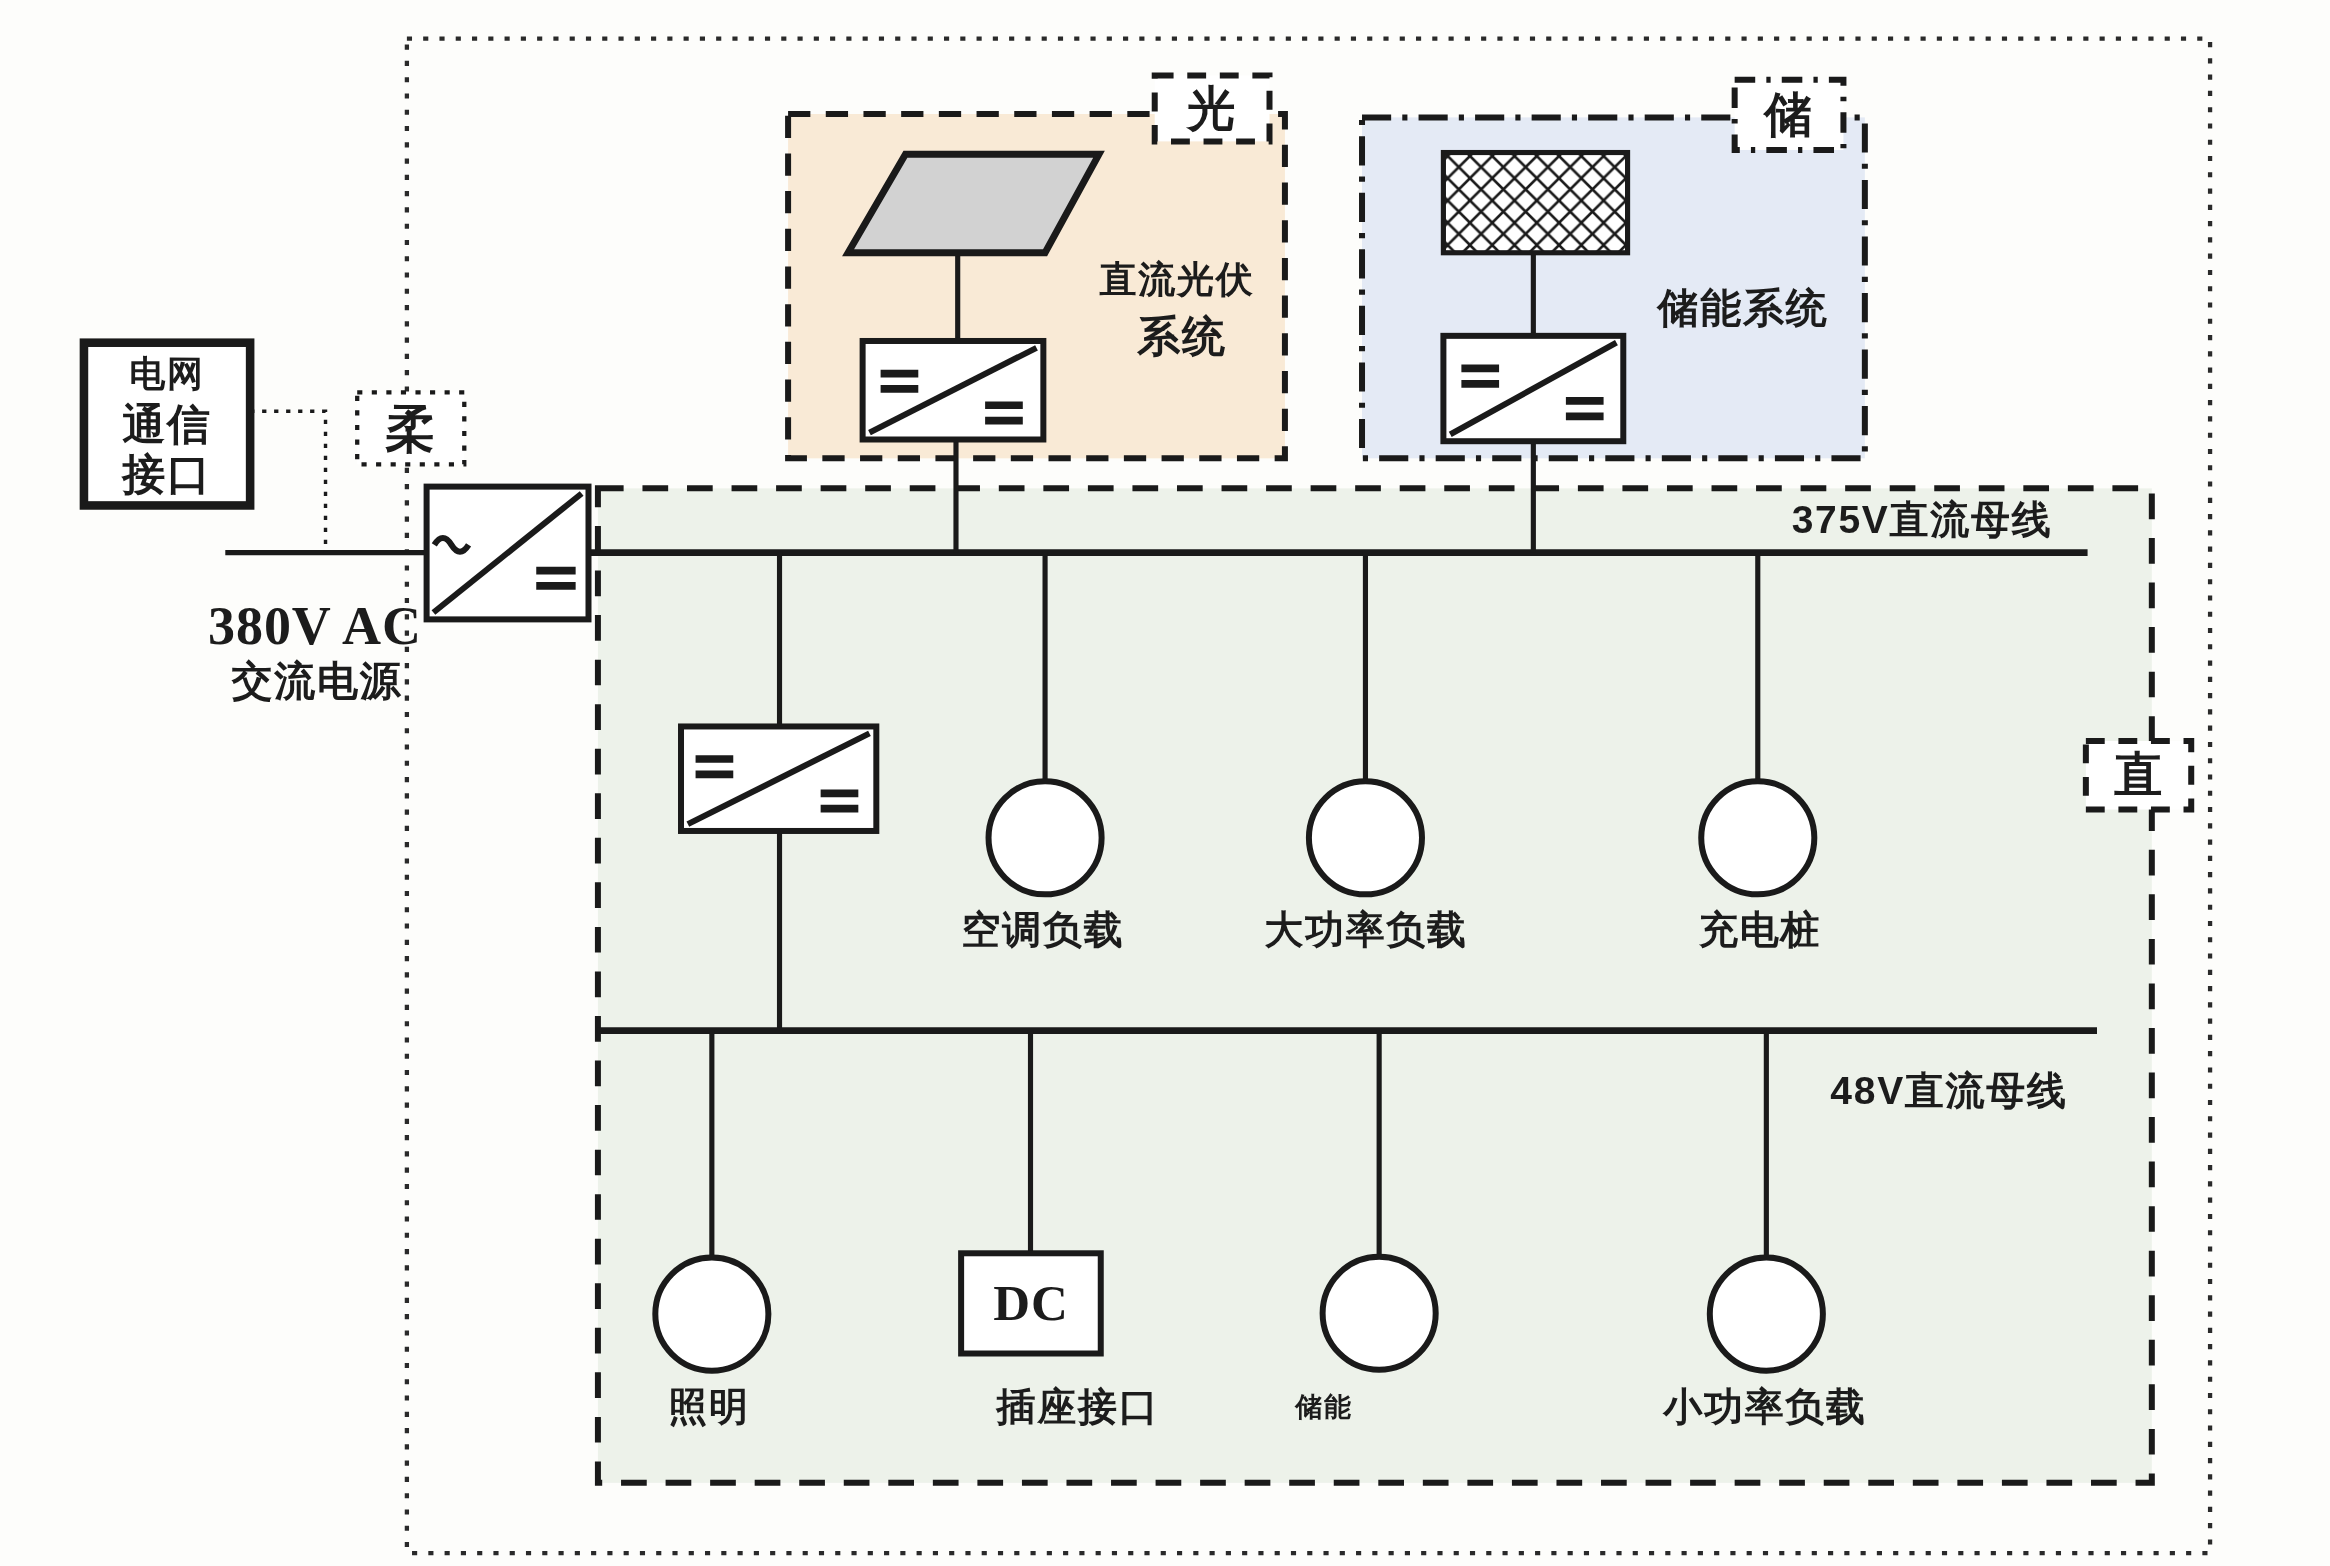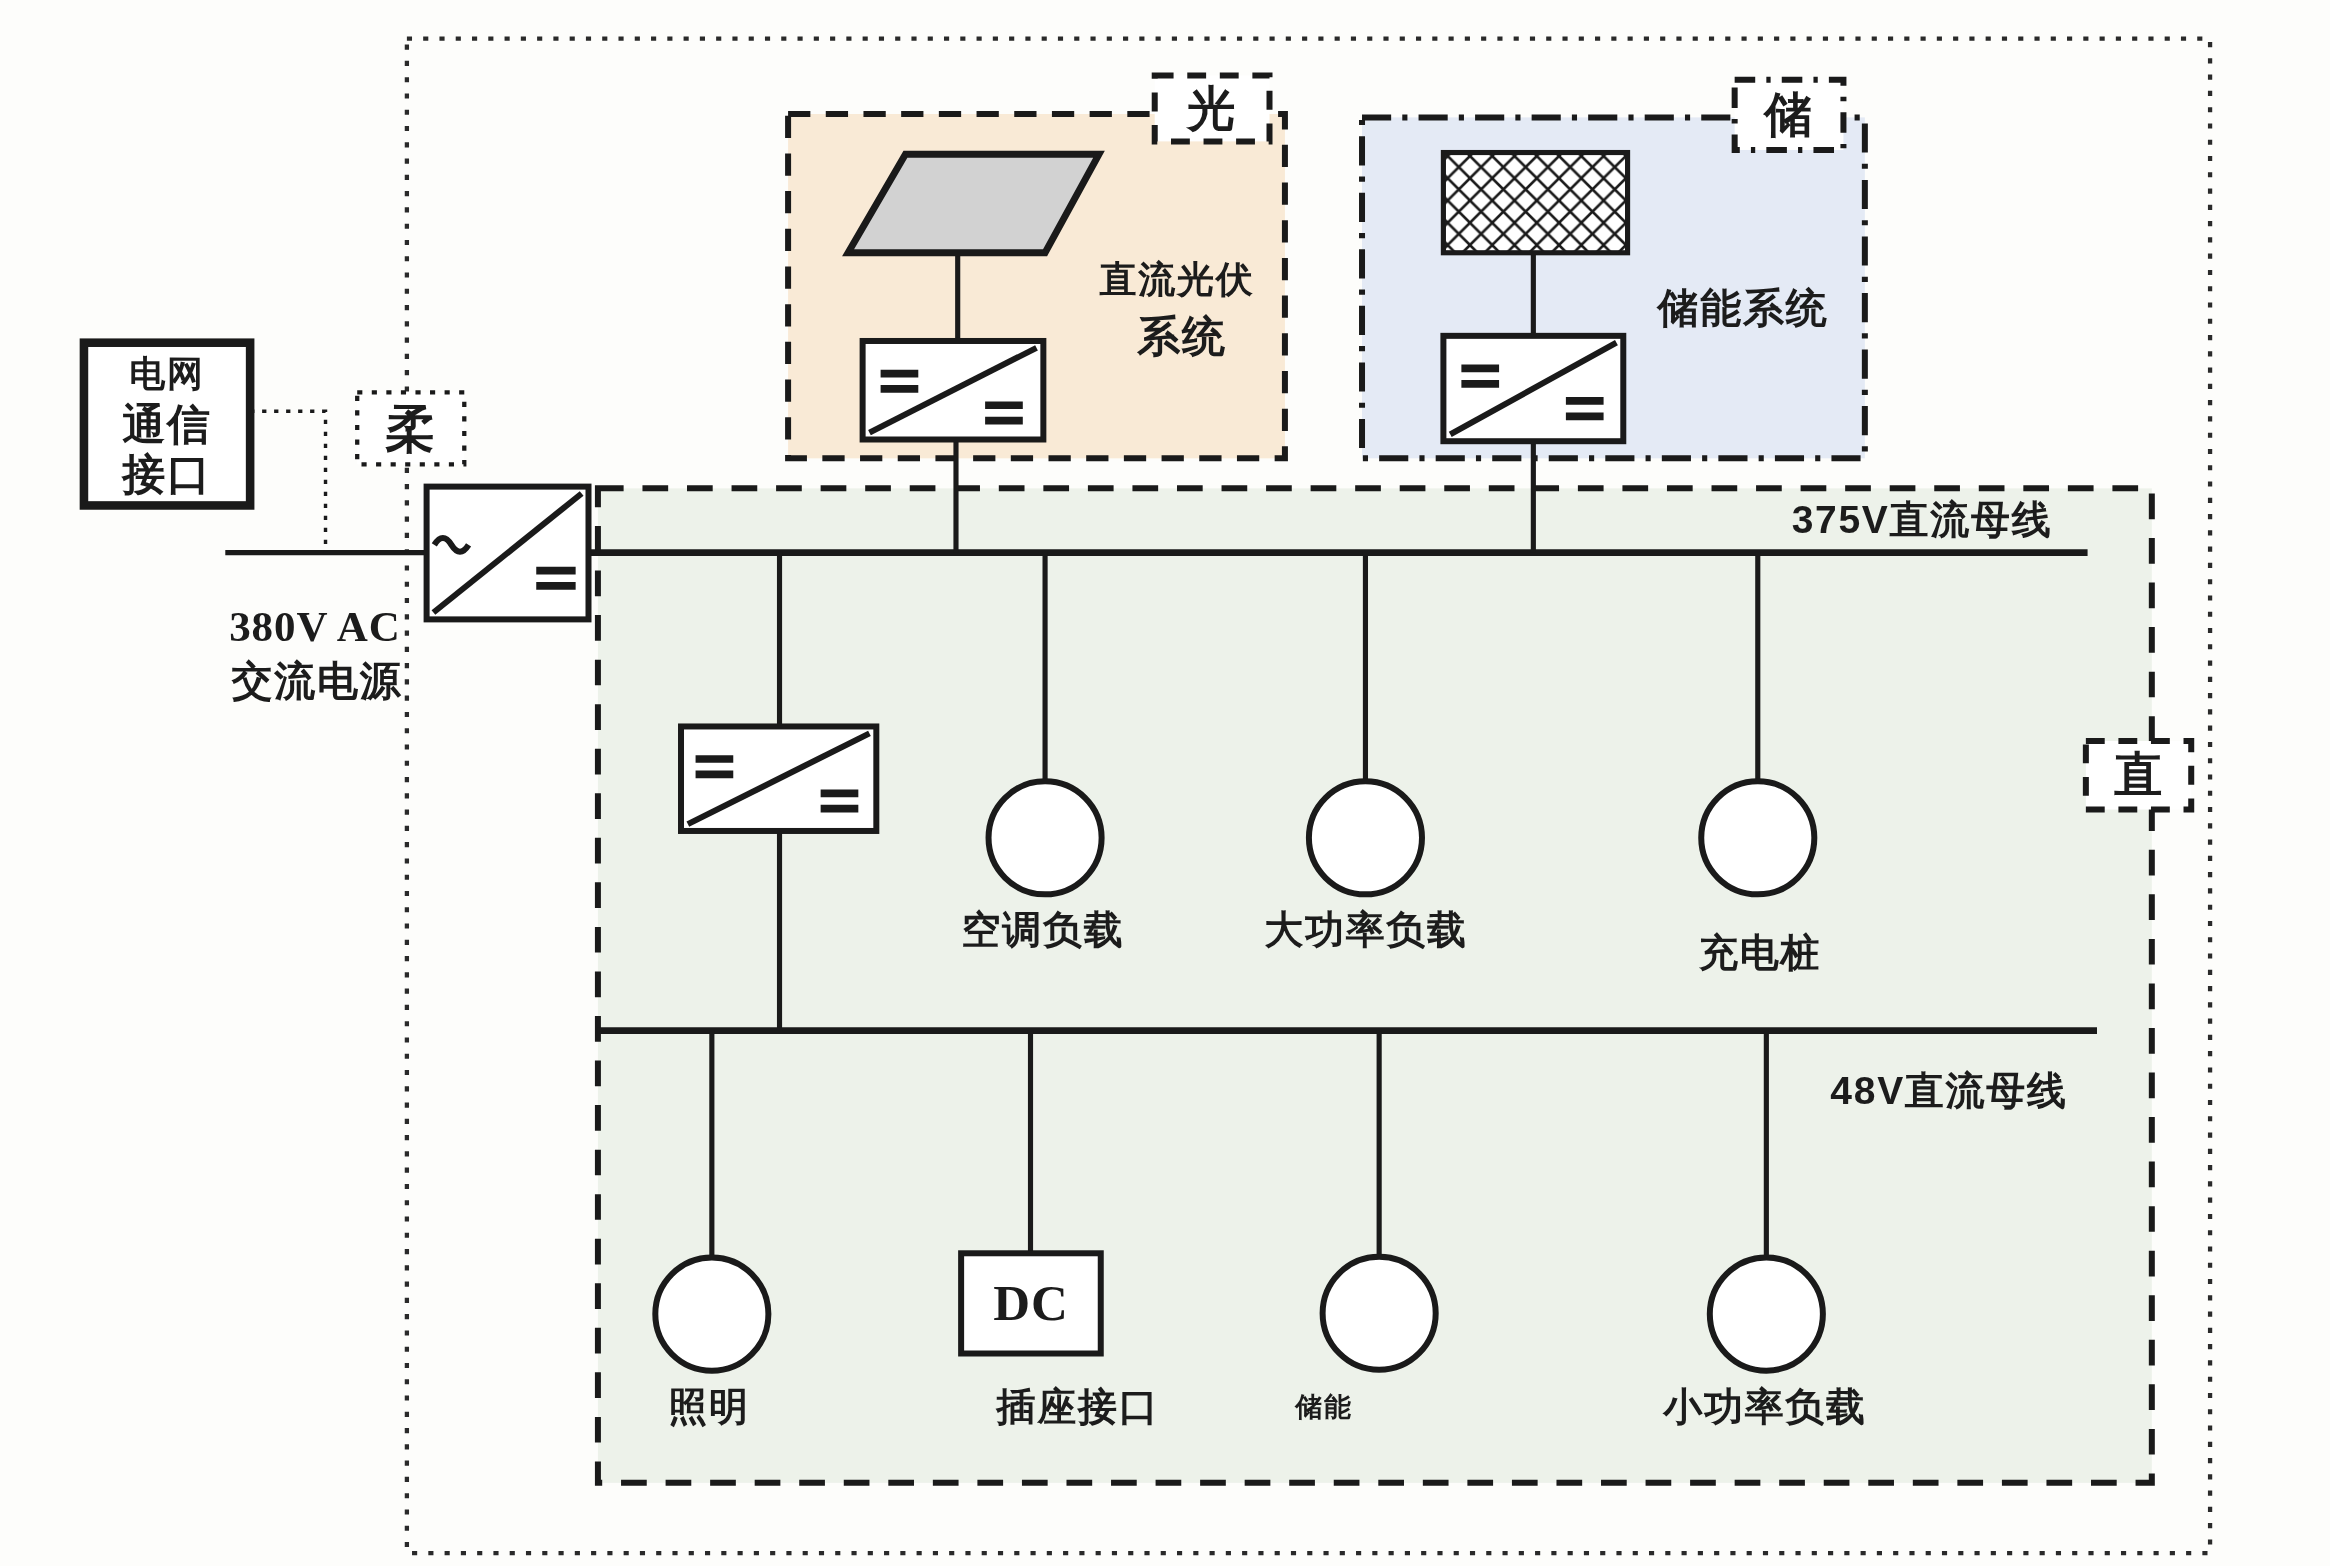--- a/index.html
+++ b/index.html
@@ -129,34 +129,34 @@
 
   <div class="lbl" style="left:167px;top:374px;font-size:36px;">电网</div>
   <div class="lbl" style="left:167px;top:425px;font-size:43px;">通信</div>
   <div class="lbl" style="left:167px;top:475px;font-size:43px;">接口</div>
 
   <div class="lbl badge-char" style="left:411px;top:429px;font-size:50px;">柔</div>
   <div class="lbl badge-char" style="left:1212px;top:109px;font-size:48px;">光</div>
   <div class="lbl badge-char" style="left:1789px;top:115px;font-size:48px;">储</div>
   <div class="lbl badge-char" style="left:2139px;top:775px;font-size:48px;">直</div>
 
-  <div class="lbl serif" style="left:315px;top:626px;font-size:43px;font-family:Liberation Serif, serif;">380V AC</div>
+  <div class="lbl serif" style="left:315px;top:626px;font-size:54px;font-family:Liberation Serif, serif;">380V AC</div>
   <div class="lbl" style="left:317px;top:681px;font-size:41px;">交流电源</div>
 
   <div class="lbl" style="left:1177px;top:280px;font-size:37px;">直流光伏</div>
   <div class="lbl" style="left:1182px;top:337px;font-size:43px;">系统</div>
 
   <div class="lbl" style="left:1743px;top:308px;font-size:41px;">储能系统</div>
 
   <div class="lbl" style="left:1922px;top:520px;font-size:39px;">375V直流母线</div>
   <div class="lbl" style="left:1949px;top:1081px;font-size:39px;margin-top:10px;">48V直流母线</div>
 
   <div class="lbl" style="left:1043px;top:930px;font-size:39px;">空调负载</div>
   <div class="lbl" style="left:1366px;top:930px;font-size:39px;">大功率负载</div>
-  <div class="lbl" style="left:1760px;top:930px;font-size:39px;margin-top:23px;">充电桩</div>
+  <div class="lbl" style="left:1760px;top:930px;font-size:39px;">充电桩</div>
 
   <div class="lbl" style="left:709px;top:1407px;font-size:39px;">照明</div>
   <div class="lbl" style="left:1030px;top:1407px;font-size:39px;margin-left:48px;">插座接口</div>
   <div class="lbl" style="left:1324px;top:1407px;font-size:27px;">储能</div>
   <div class="lbl" style="left:1765px;top:1407px;font-size:39px;">小功率负载</div>
 
   <div class="lbl serif" style="left:1031px;top:1303px;font-size:51px;">DC</div>
 
 </div>
 

